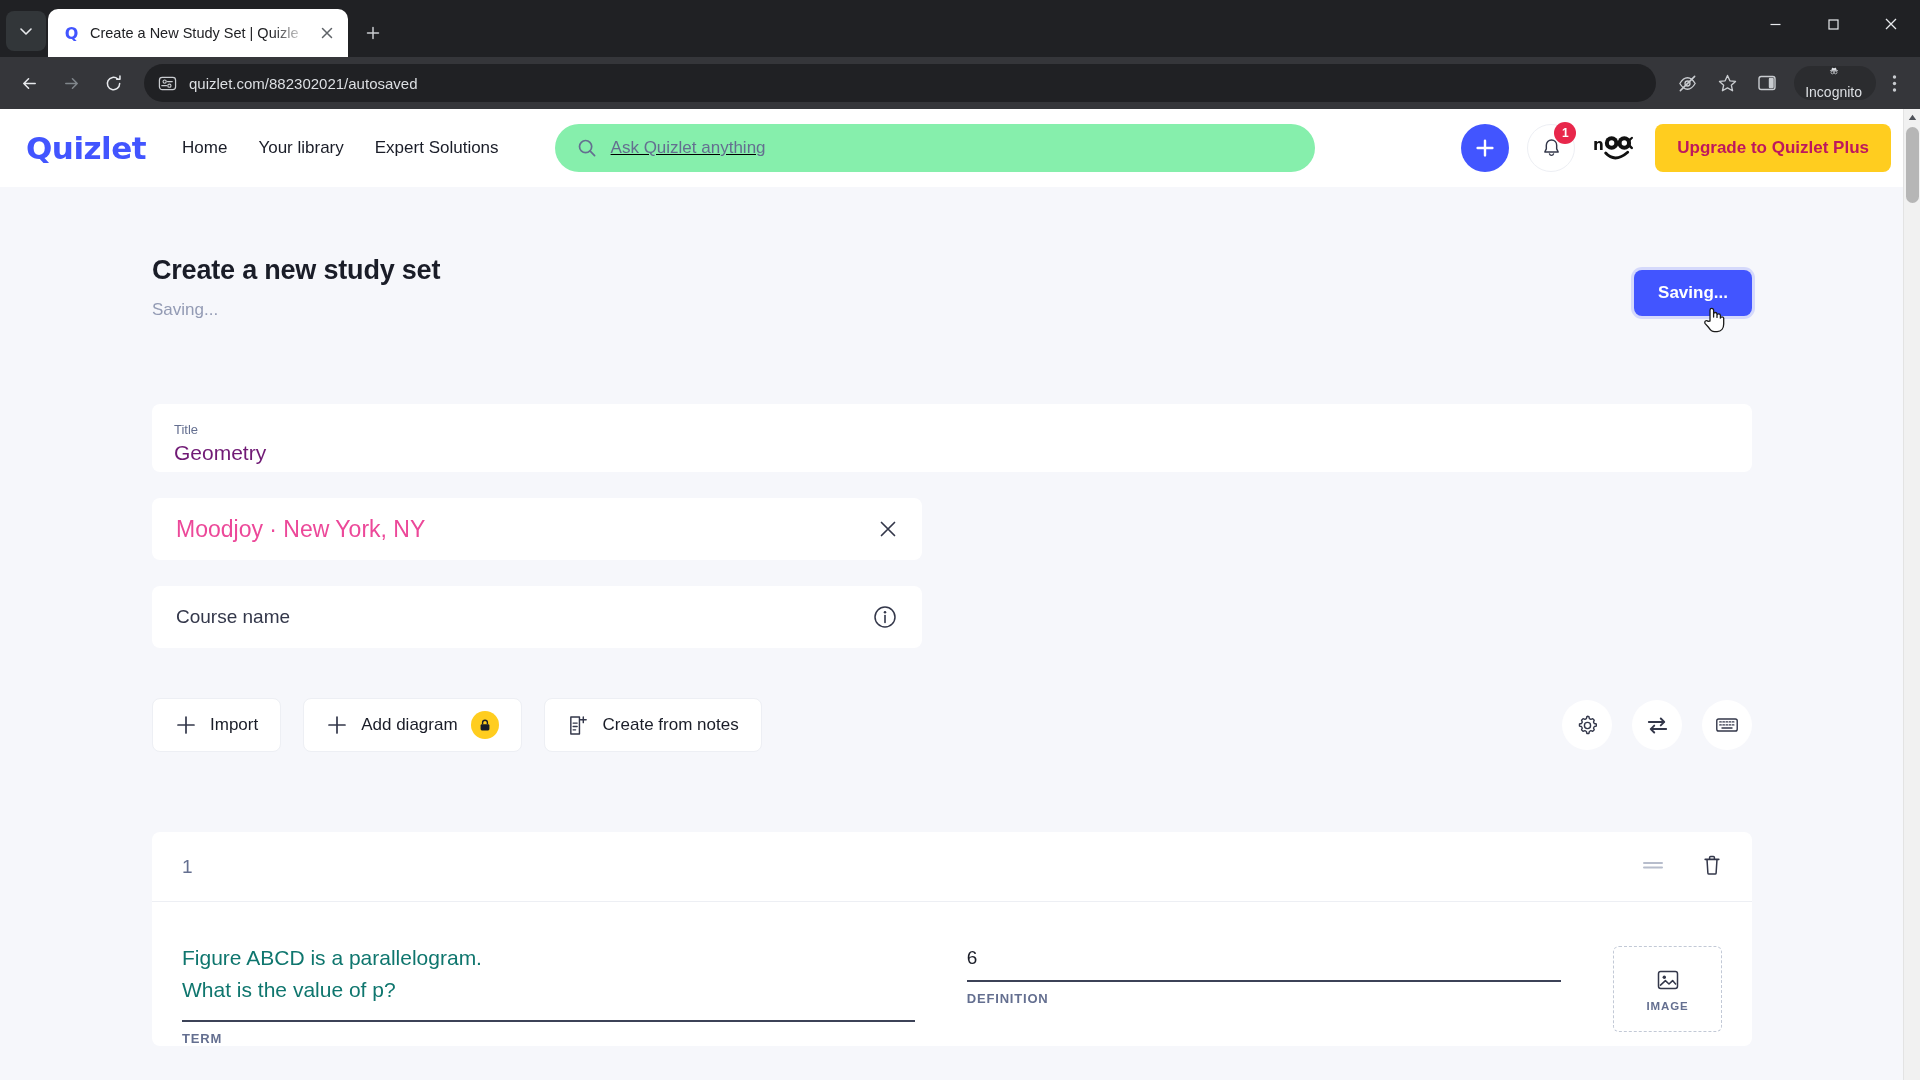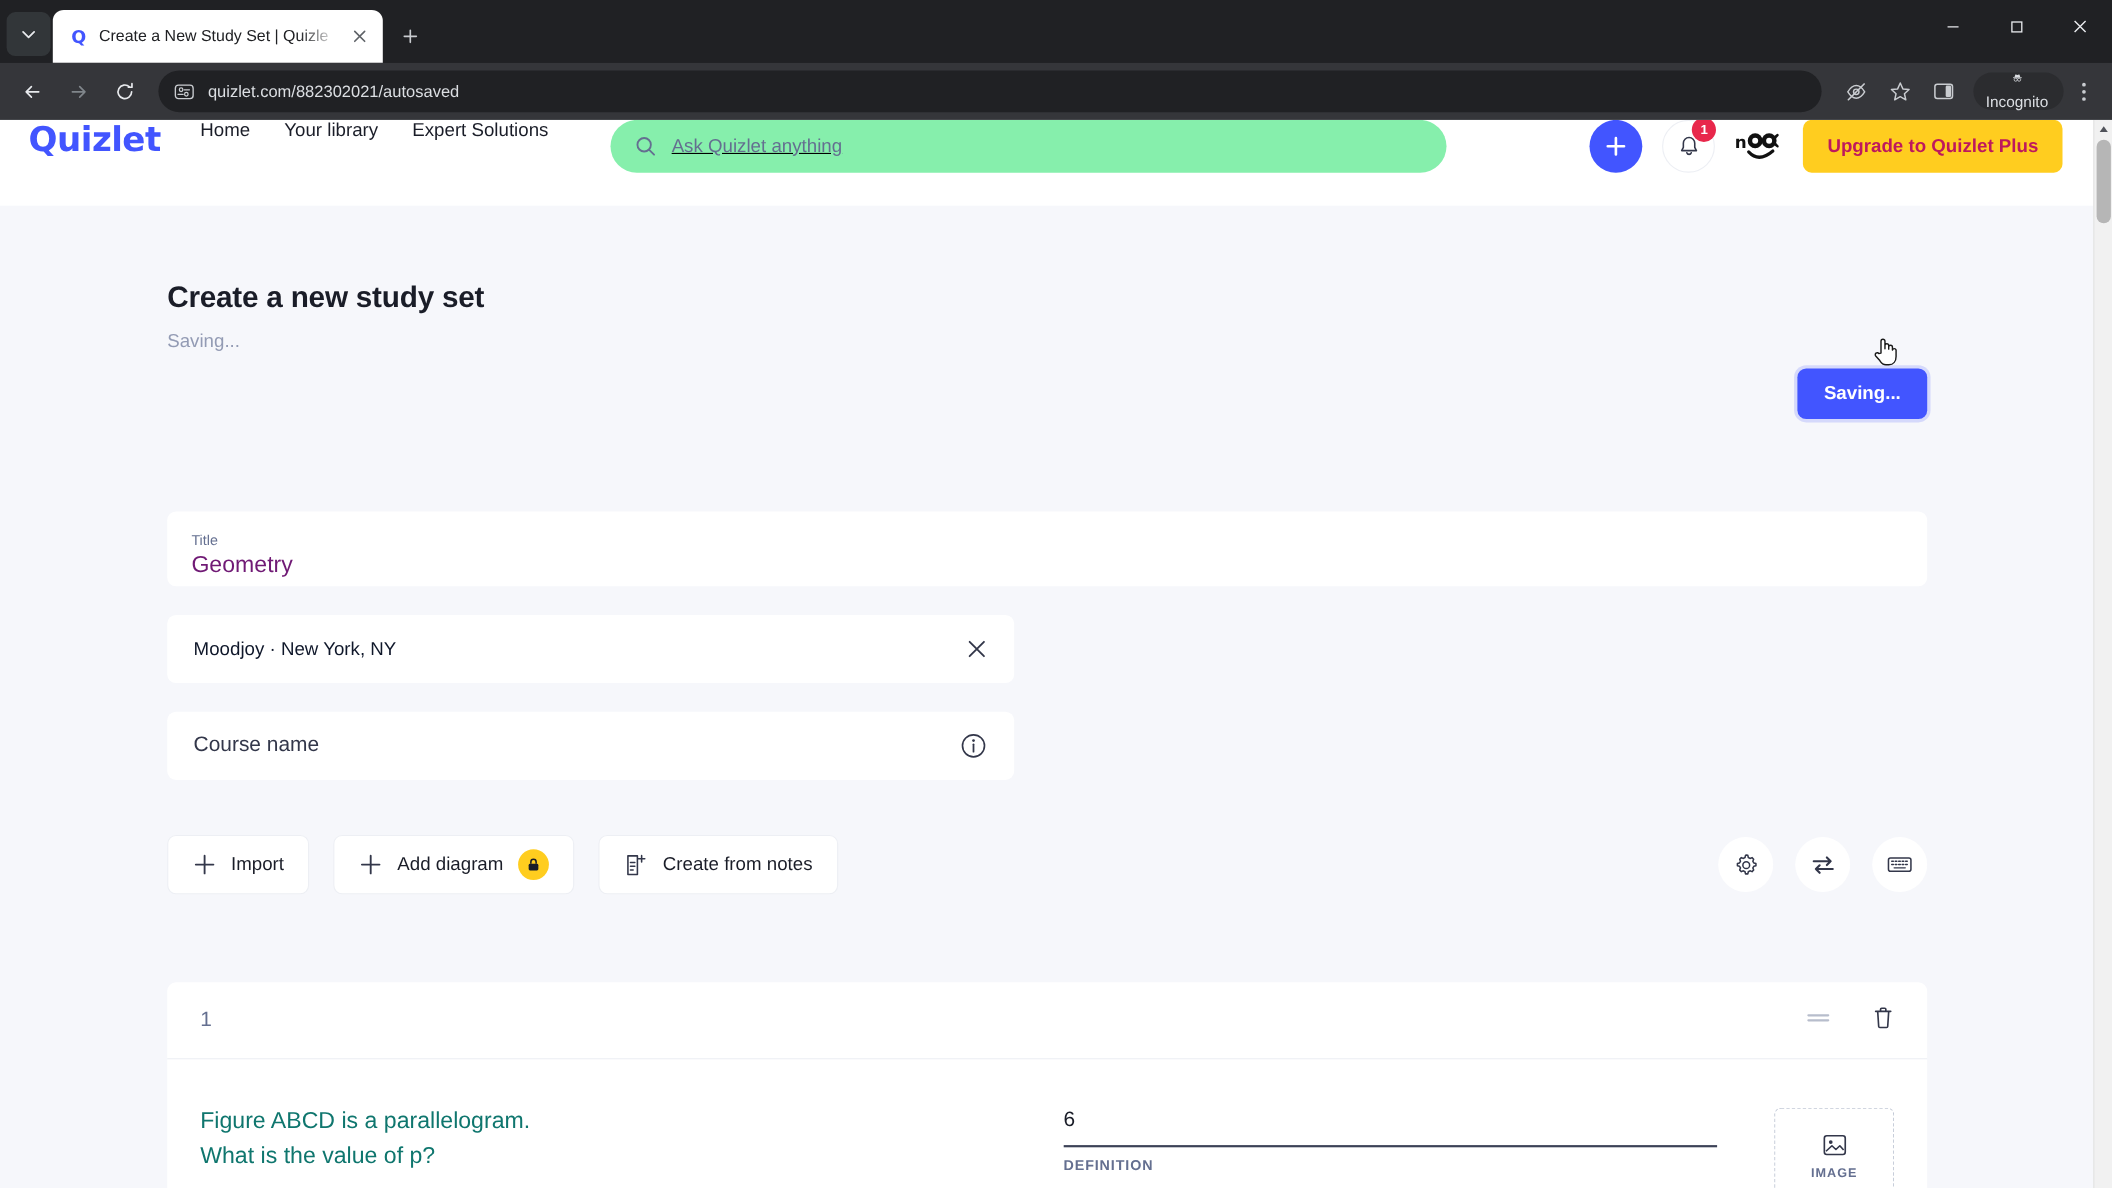--- a/index.html
+++ b/index.html
@@ -77,22 +77,22 @@
     background: #f6f7fb; overflow: hidden;
   }
 
   
   .scrollbar { position:absolute; right:0; top:0; width:17px; height:971px; background:#f1f1f1; border-left:1px solid #e3e3e3; }
   .sb-arrow-up { position:absolute; top:0; left:0; width:17px; height:17px; display:flex; align-items:center; justify-content:center; }
   .sb-thumb { position:absolute; top:18px; left:2px; width:13px; height:76px; background:#b6b6b6; border-radius:7px; }
 
   
   .qheader {
-    height: 78px; background: #ffffff; display: flex; align-items: flex-start;
-    padding: 0 28px 0 26px; gap: 0; position: relative; width: 1903px;
+    height: 78px; background: #ffffff; display: flex; align-items: center;
+    padding: 0 12px 0 26px; gap: 0; position: relative; width: 1903px;
   }
   .logo {
     color: #4255ff; font-size: 31px; font-weight: 800; letter-spacing: -0.5px;
     font-family: "DejaVu Sans", sans-serif; margin-right: 36px;
   }
   .qnav { display: flex; align-items: center; gap: 31px; }
   .qnav-item { font-size: 17px; color: #1a1d28; font-weight: 500; white-space: nowrap; }
   .qsearch {
     flex: 1; max-width: 760px; height: 48px; background: #86efac; border-radius: 24px;
     display: flex; align-items: center; gap: 14px; padding: 0 22px; margin-left: 56px; text-decoration: underline;
@@ -111,21 +111,21 @@
   .upgrade-btn {
     height: 48px; background: #ffcd1f; border-radius: 8px;
     display:flex; align-items:center; padding: 0 22px;
     color: #be185d; font-size: 17px; font-weight: 700; white-space: nowrap;
   }
 
   
   .content { padding: 0; position: relative; width: 1903px; }
   .inner { width: 1600px; margin-left: 152px; }
 
-  .page-head { display: flex; align-items: flex-start; padding-top: 68px; flex-direction: column; }
+  .page-head { display: flex; align-items: flex-start; padding-top: 68px; }
   .page-title { font-size: 27px; font-weight: 700; color: #1a1d28; letter-spacing: -0.2px; }
   .saving-note { font-size: 17px; color: #939bb4; margin-top: 14px; }
   .save-btn {
     margin-left: auto; margin-top: 15px; background: #4255ff; color: #fff;
     border-radius: 8px; padding: 13px 24px; font-size: 17px; font-weight: 700;
     position: relative; box-shadow: 0 0 0 3px rgba(66,85,255,0.18);
   }
   .cursor-hand { position:absolute; left: 1703px; top: 305px; width: 22px; height: 28px; }
 
   .title-card {
@@ -136,21 +136,21 @@
   .field-value { font-size: 21px; color: #701a75; font-weight: 400; }
 
   .two-col { display: flex; gap: 44px; margin-top: 26px; }
   .desc-card { width: 770px; height: 160px; background: #fff; border-radius: 8px; padding: 22px 24px; }
   .desc-ph { font-size: 17px; color: #646f90; }
   .right-col { width: 770px; display: flex; flex-direction: column; gap: 26px; }
   .pill-card {
     height: 62px; background: #fff; border-radius: 8px;
     display: flex; align-items: center; padding: 0 24px;
   }
-  .pill-text { font-size: 17px; color: #0f172a; text-align: right; }
+  .pill-text { font-size: 23px; color: #ec4899; text-align: right; }
   .pill-ph { font-size: 19px; color: #33374a; }
   .pill-right { margin-left: auto; display:flex; align-items:center; }
 
   .actions-row { display: flex; align-items: center; margin-top: 50px; }
   .act-btn {
     height: 54px; background: #fff; border-radius: 8px; border: 1px solid #edeff4;
     display: flex; align-items: center; gap: 13px; padding: 0 22px;
     font-size: 17px; color: #1a1d28; font-weight: 500; margin-right: 22px;
   }
   .lock-pill { width: 28px; height: 28px; border-radius: 50%; background: #ffcd1f;

